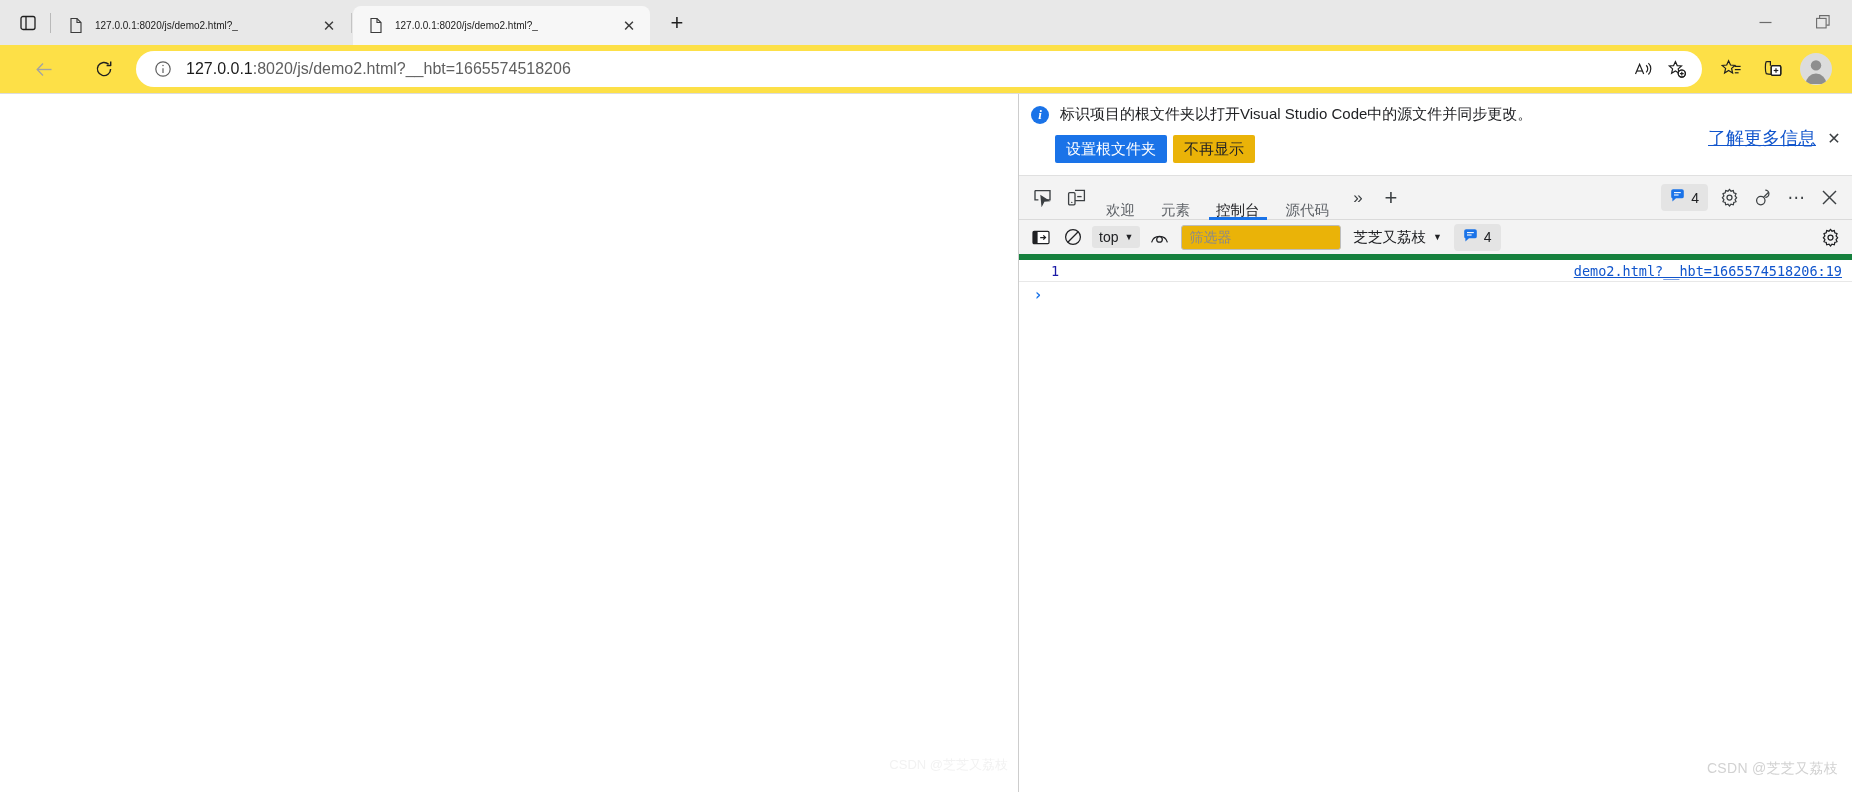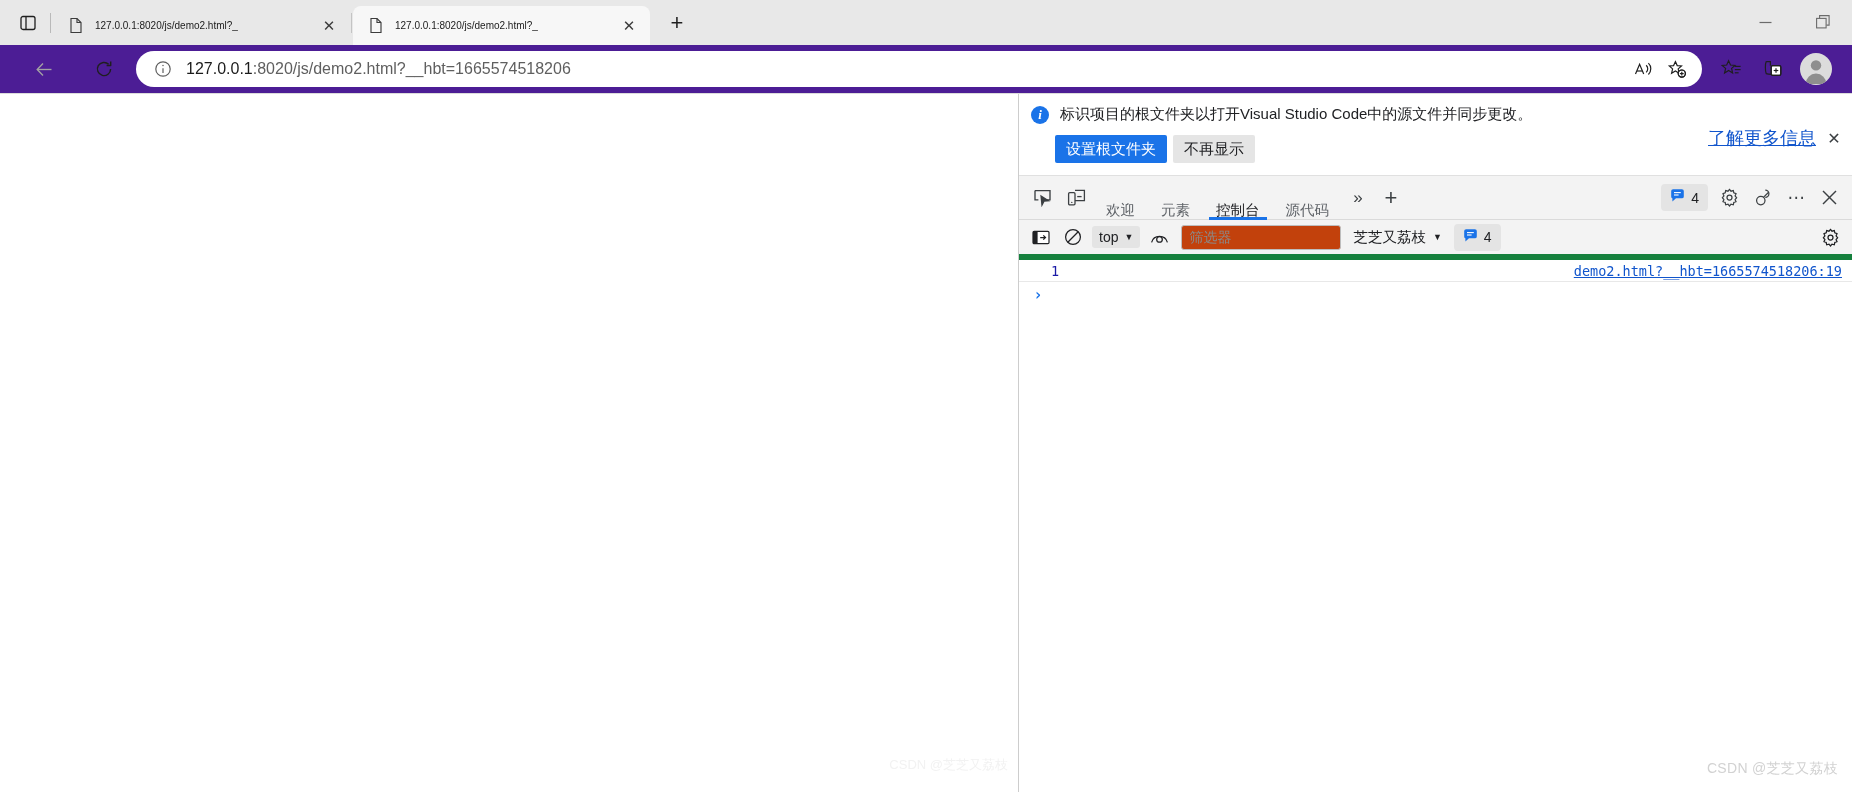--- a/index.html
+++ b/index.html
@@ -97,21 +97,21 @@
   }
   .wc-btn {
     width: 58px; height: 45px;
     display: flex; align-items: center; justify-content: center;
     color: #6b6b6b;
   }
 
   
   .toolbar {
     height: 48px;
-    background: #4c1d95;
+    background: #fde047;
     display: flex; align-items: center;
     padding: 0 10px;
     flex: none;
   }
   .nav-btn {
     width: 40px; height: 40px; flex: none;
     display: flex; align-items: center; justify-content: center;
     color: #5a5a5a;
     border-radius: 6px;
   }
@@ -212,21 +212,21 @@
   }
   .btn-primary {
     background: #1a73e8; color: #ffffff;
     border: none; border-radius: 2px;
     font-size: 15px;
     padding: 5px 11px;
     font-family: inherit;
     line-height: 1.2;
   }
   .btn-secondary {
-    background: #e5e5e5; color: #202124;
+    background: #eab308; color: #202124;
     border: none; border-radius: 2px;
     font-size: 15px;
     padding: 5px 11px;
     font-family: inherit;
     line-height: 1.2;
   }
   .infobar-right {
     position: absolute; right: 10px; top: 32px;
     display: flex; align-items: center; gap: 10px;
   }
@@ -309,21 +309,21 @@
     margin: 0 3px;
   }
   .ctx-label { font-size: 14px; color: #202124; }
   .caret { font-size: 9px; color: #202124; }
   .filter-input {
     flex: 1;
     max-width: 160px;
     height: 25px;
     border: 1px solid #bdbdbd;
     border-radius: 3px;
-    background: #c2410c;
+    background: #eab308;
     font-size: 14px;
     color: #202124;
     padding: 0 7px;
     margin: 0 6px;
     font-family: inherit;
     outline: none;
   }
   .filter-input::placeholder { color: #8a8a8a; }
   .level-select {
     display: flex; align-items: center; gap: 7px;

